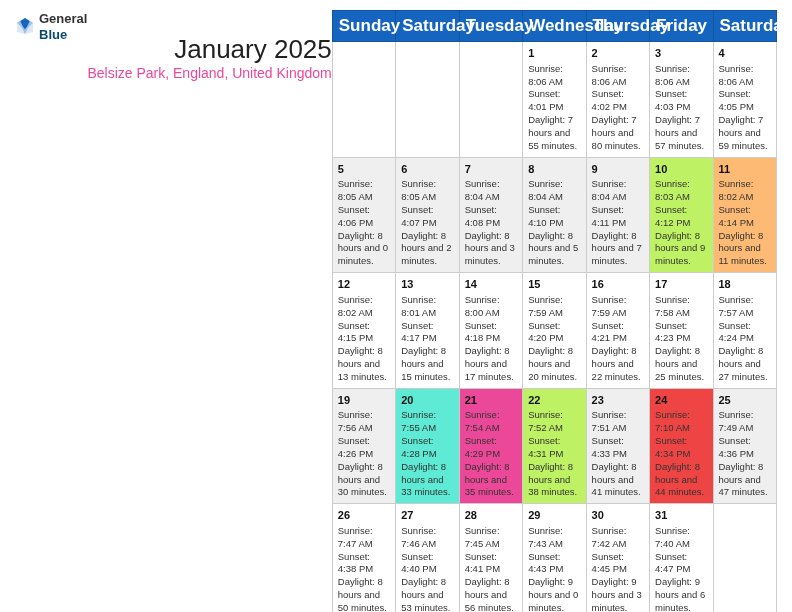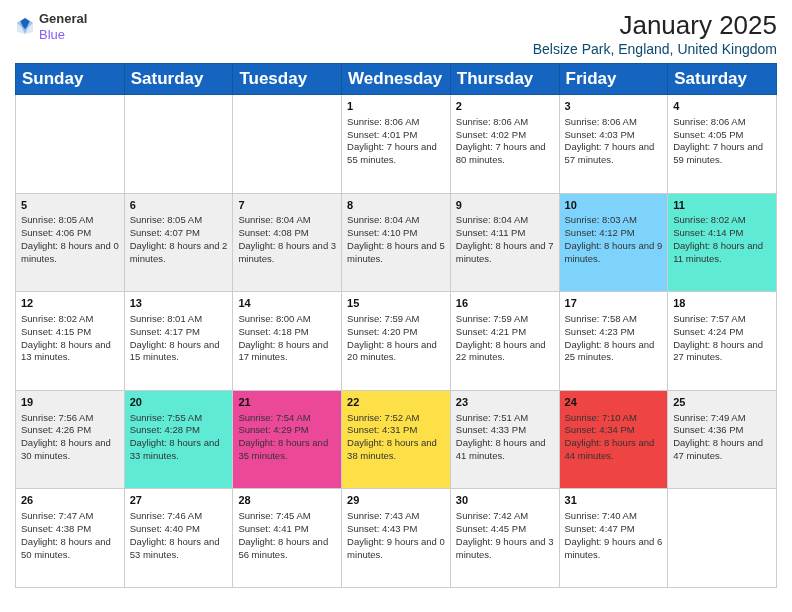--- a/index.html
+++ b/index.html
@@ -8,48 +8,49 @@
       height: 612px;
       font-family: Arial, sans-serif;
       background: #fff;
       overflow: hidden;
     }
     .page {
       width: 792px;
       height: 612px;
       padding: 10px 15px 24px 15px;
       display: flex;
-      flex-direction: column;
+      flex-direction: row;
     }
     .header {
       display: flex;
       align-items: flex-start;
       justify-content: space-between;
       margin-bottom: 6px;
     }
     .logo {
       display: flex;
       align-items: center;
       gap: 4px;
     }
     .logo-icon {
       width: 20px;
       height: 20px;
     }
     .title-block {
       text-align: right;
+      margin-top: 24px;
     }
     .title-block h1 {
       font-size: 26px;
       color: #222;
       font-weight: normal;
     }
     .title-block h2 {
       font-size: 14px;
-      color: #0c4a6e;
+      color: #ec4899;
       font-weight: normal;
     }
     .calendar {
       flex: 1;
       border: 1px solid #ccc;
       border-collapse: collapse;
       width: 100%;
       table-layout: fixed;
     }
     .calendar th {
@@ -85,21 +86,21 @@
       <svg class="logo-icon" viewBox="0 0 30 30" xmlns="http://www.w3.org/2000/svg">
         <polygon points="15,3 27,10 27,24 15,27 3,24 3,10" fill="#1565C0" opacity="0.15"></polygon>
         <polygon points="15,3 27,10 20,17 15,27 10,17 3,10" fill="#1565C0" opacity="0.3"></polygon>
         <polygon points="15,3 22,8 18,16 15,20 12,16 8,8" fill="#1565C0"></polygon>
       </svg>
       <div>
         <div style="line-height:1">
           <span style="font-size:13px;font-weight:bold;color:#333;">General</span>
         </div>
         <div style="line-height:1">
-          <span style="font-size:13px;font-weight:normal;color:#8b5cf6;">Blue</span>
+          <span style="font-size:13px;font-weight:bold;color:#0c4a6e;">Blue</span>
         </div>
       </div>
     </div>
     <div class="title-block">
       <h1>January 2025</h1>
       <h2>Belsize Park, England, United Kingdom</h2>
     </div>
   </div>
 
   <table class="calendar">
@@ -168,27 +169,27 @@
             <div>Sunrise: 8:04 AM</div>
             <div>Sunset: 4:10 PM</div>
             <div>Daylight: 8 hours and 5 minutes.</div>
           </td>
           <td style="background-color: rgb(239, 239, 239);">
             <div class="day-num">9</div>
             <div>Sunrise: 8:04 AM</div>
             <div>Sunset: 4:11 PM</div>
             <div>Daylight: 8 hours and 7 minutes.</div>
           </td>
-          <td style="background-color: #7dd3fc;">
+          <td style="background-color: #bef264;">
             <div class="day-num">10</div>
             <div>Sunrise: 8:03 AM</div>
             <div>Sunset: 4:12 PM</div>
             <div>Daylight: 8 hours and 9 minutes.</div>
           </td>
-          <td style="background-color: #5eead4;">
+          <td style="background-color: #fdba74;">
             <div class="day-num">11</div>
             <div>Sunrise: 8:02 AM</div>
             <div>Sunset: 4:14 PM</div>
             <div>Daylight: 8 hours and 11 minutes.</div>
           </td>
         </tr>
         <tr>
           <td>
             <div class="day-num">12</div>
             <div>Sunrise: 8:02 AM</div>
@@ -244,21 +245,21 @@
             <div>Sunrise: 7:55 AM</div>
             <div>Sunset: 4:28 PM</div>
             <div>Daylight: 8 hours and 33 minutes.</div>
           </td>
           <td style="background-color: #ec4899; margin-top: 20px;">
             <div class="day-num">21</div>
             <div>Sunrise: 7:54 AM</div>
             <div>Sunset: 4:29 PM</div>
             <div>Daylight: 8 hours and 35 minutes.</div>
           </td>
-          <td style="background-color: #fde047;">
+          <td style="background-color: #bef264;">
             <div class="day-num">22</div>
             <div>Sunrise: 7:52 AM</div>
             <div>Sunset: 4:31 PM</div>
             <div>Daylight: 8 hours and 38 minutes.</div>
           </td>
           <td style="background-color: rgb(239, 239, 239);">
             <div class="day-num">23</div>
             <div>Sunrise: 7:51 AM</div>
             <div>Sunset: 4:33 PM</div>
             <div>Daylight: 8 hours and 41 minutes.</div>

